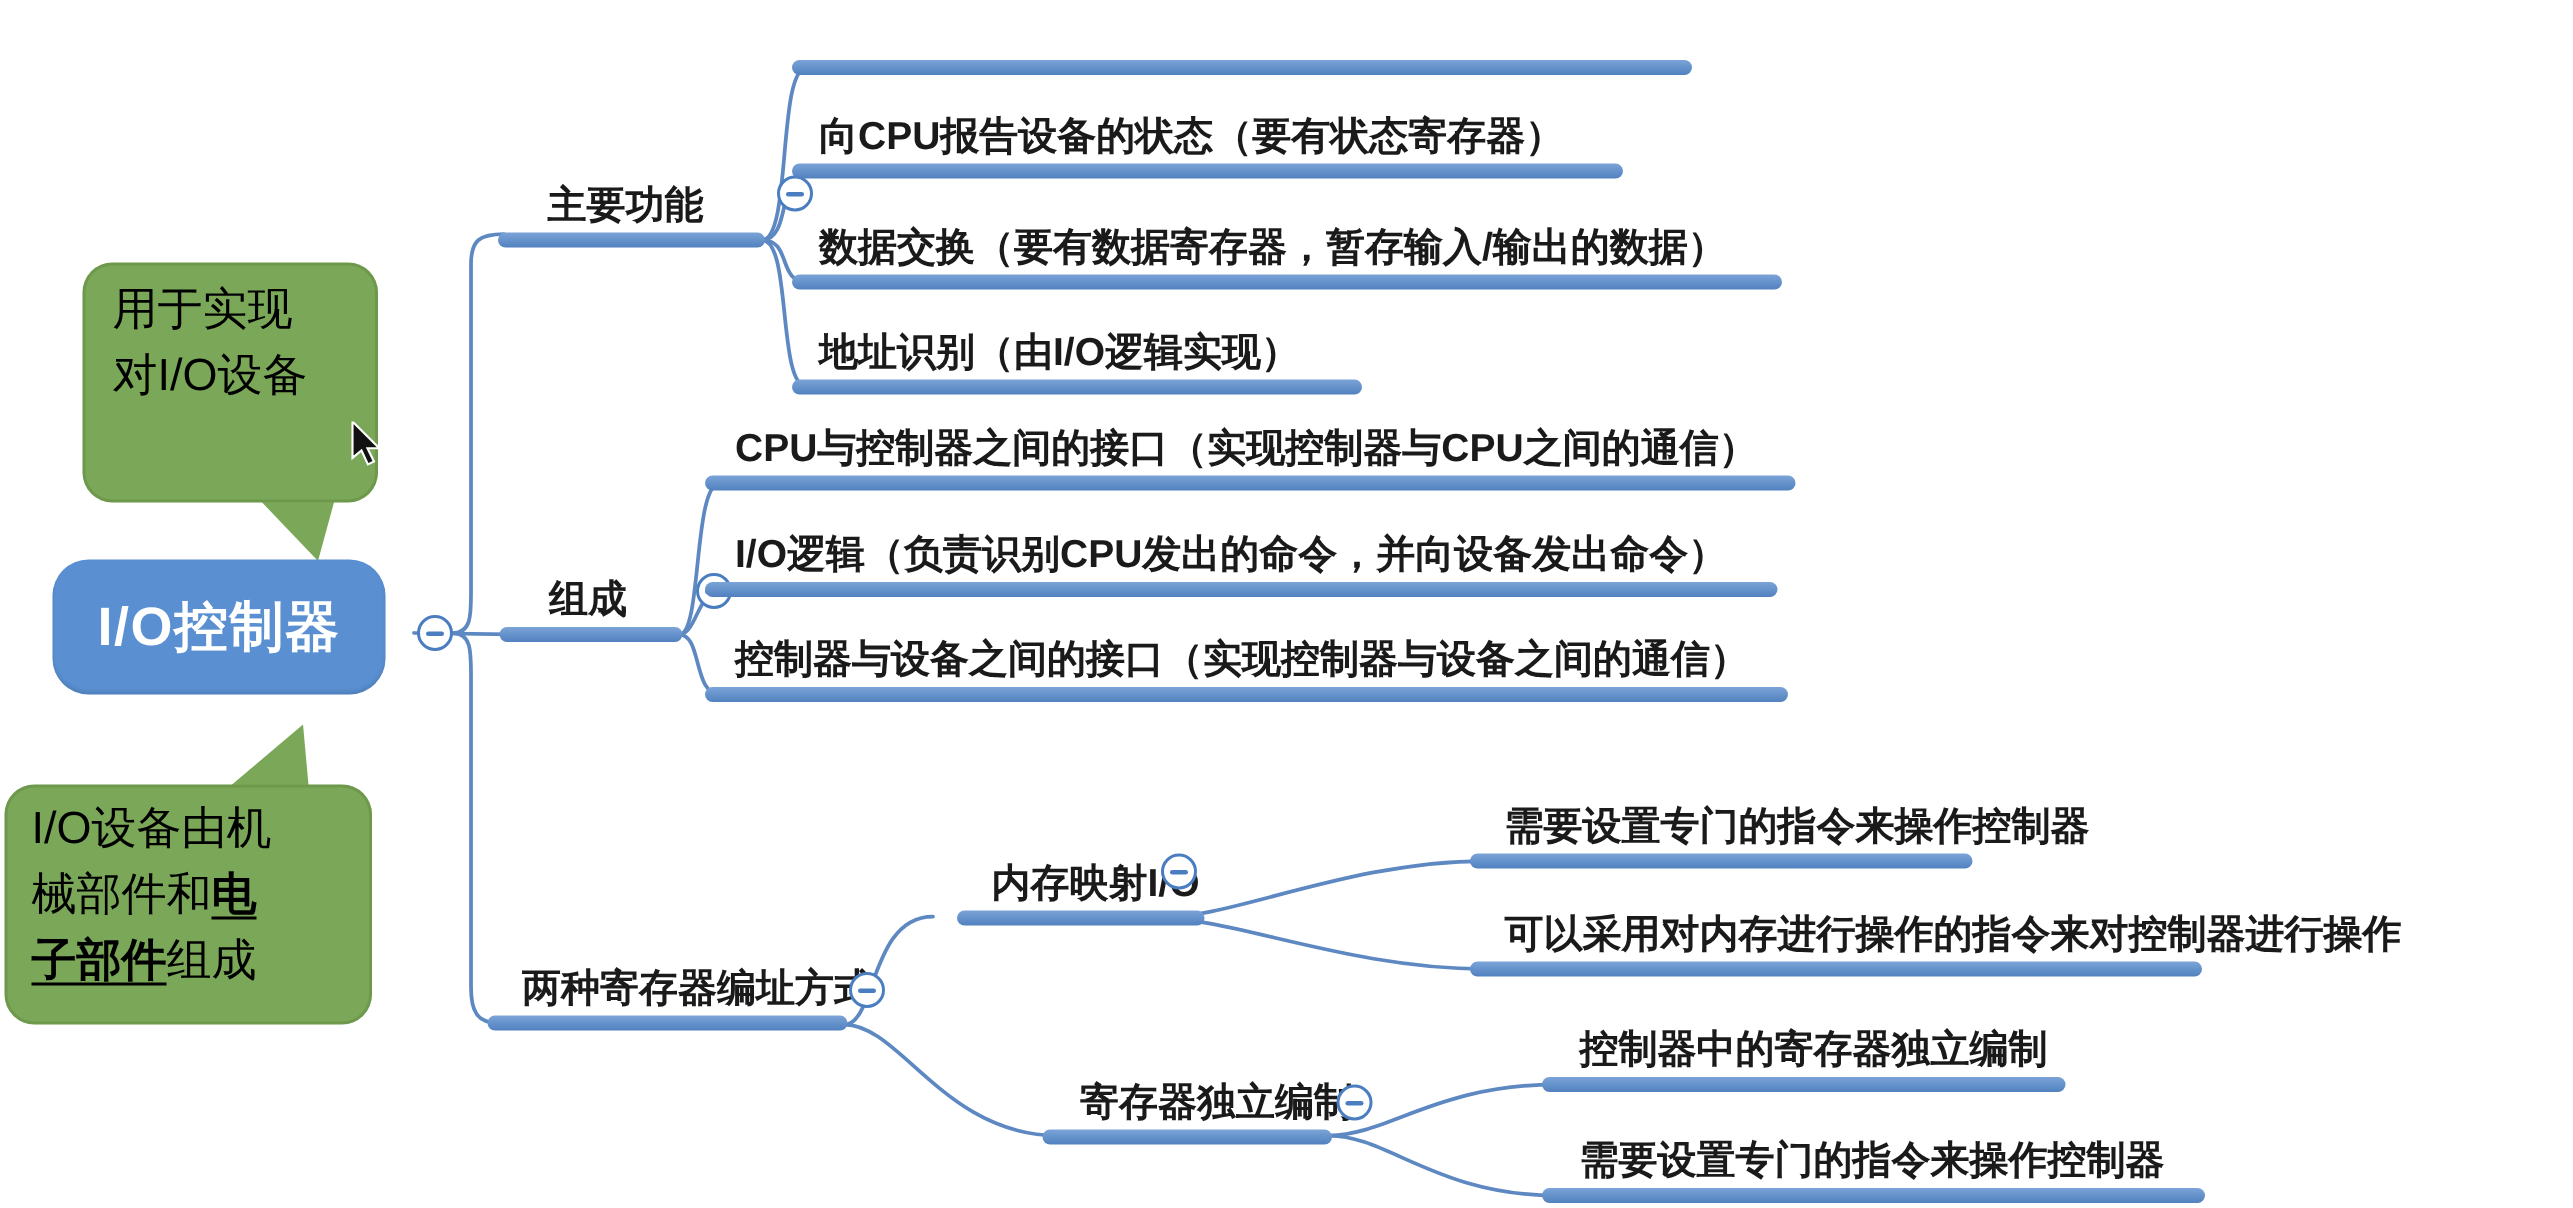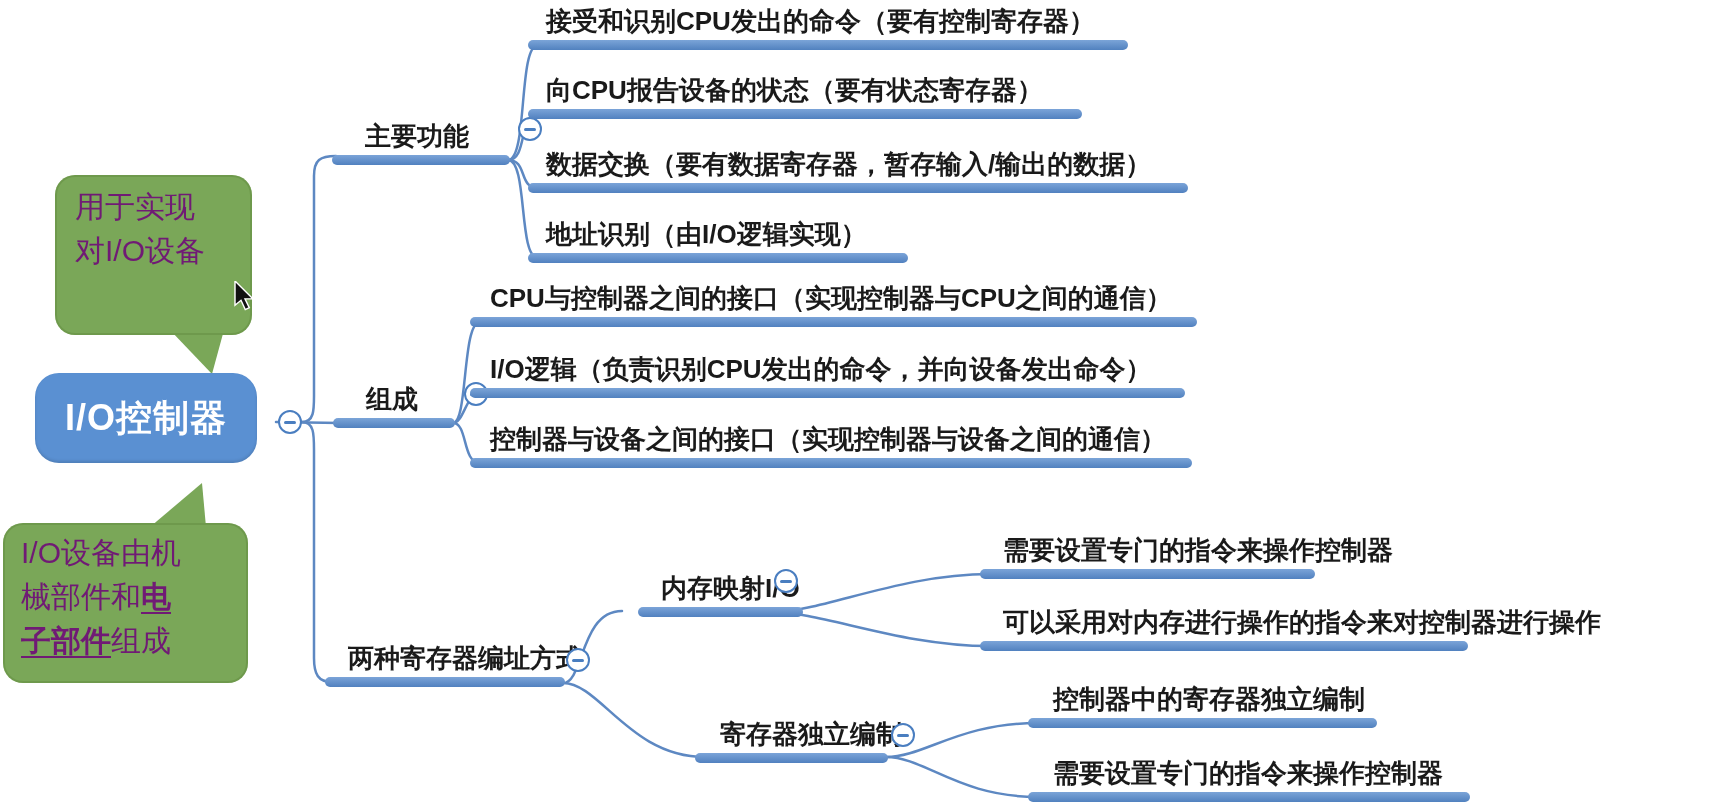--- a/index.html
+++ b/index.html
@@ -31,21 +31,21 @@
   .root{
     position:absolute;left:35px;top:373px;width:222px;height:90px;
     background:#5a90d2;border-radius:24px;
     display:flex;align-items:center;justify-content:center;
     box-shadow:inset 0 -2px 3px rgba(0,0,0,0.12);
   }
   .root-label{font-size:36px;font-weight:800;color:#ffffff;letter-spacing:1px;}
   
   .callout{
     position:absolute;background:#7aa758;border-radius:20px;
-    color:#701a75;box-shadow:inset 0 0 0 2px rgba(90,130,55,.35);
+    color:#000000;box-shadow:inset 0 0 0 2px rgba(90,130,55,.35);
   }
   .callout-line{white-space:nowrap;font-size:30px;line-height:44px;font-weight:400;}
   .callout-top{left:55px;top:175px;width:197px;height:160px;padding:10px 0 0 20px;box-sizing:border-box;}
   .callout-bottom{left:3px;top:523px;width:245px;height:160px;padding:8px 0 0 18px;box-sizing:border-box;}
   .emph{font-weight:800;text-decoration:underline;text-underline-offset:5px;text-decoration-thickness:2px;}
   .cursor{position:absolute;left:232px;top:281px;width:26px;height:30px;}
 </style>
 </head>
 <body>
 
@@ -107,21 +107,20 @@
 
   <div class="topic" style="left:332px;top:116px;width:178px;height:49px;">
     <span class="topic-label" style="left:33px;">主要功能</span>
     <span class="bar"></span>
   </div>
   <div class="collapse" style="left:518px;top:117px;">
     <span class="minus"></span>
   </div>
 
   <div class="topic" style="left:528px;top:8px;width:600px;height:42px;">
-    <span class="topic-label" style="left:18px;">接受和识别CPU发出的命令（要有控制寄存器）</span>
     <span class="bar"></span>
   </div>
   <div class="topic" style="left:528px;top:76px;width:554px;height:43px;">
     <span class="topic-label" style="left:18px;">向CPU报告设备的状态（要有状态寄存器）</span>
     <span class="bar"></span>
   </div>
   <div class="topic" style="left:528px;top:148px;width:660px;height:45px;">
     <span class="topic-label" style="left:18px;">数据交换（要有数据寄存器，暂存输入/输出的数据）</span>
     <span class="bar"></span>
   </div>

